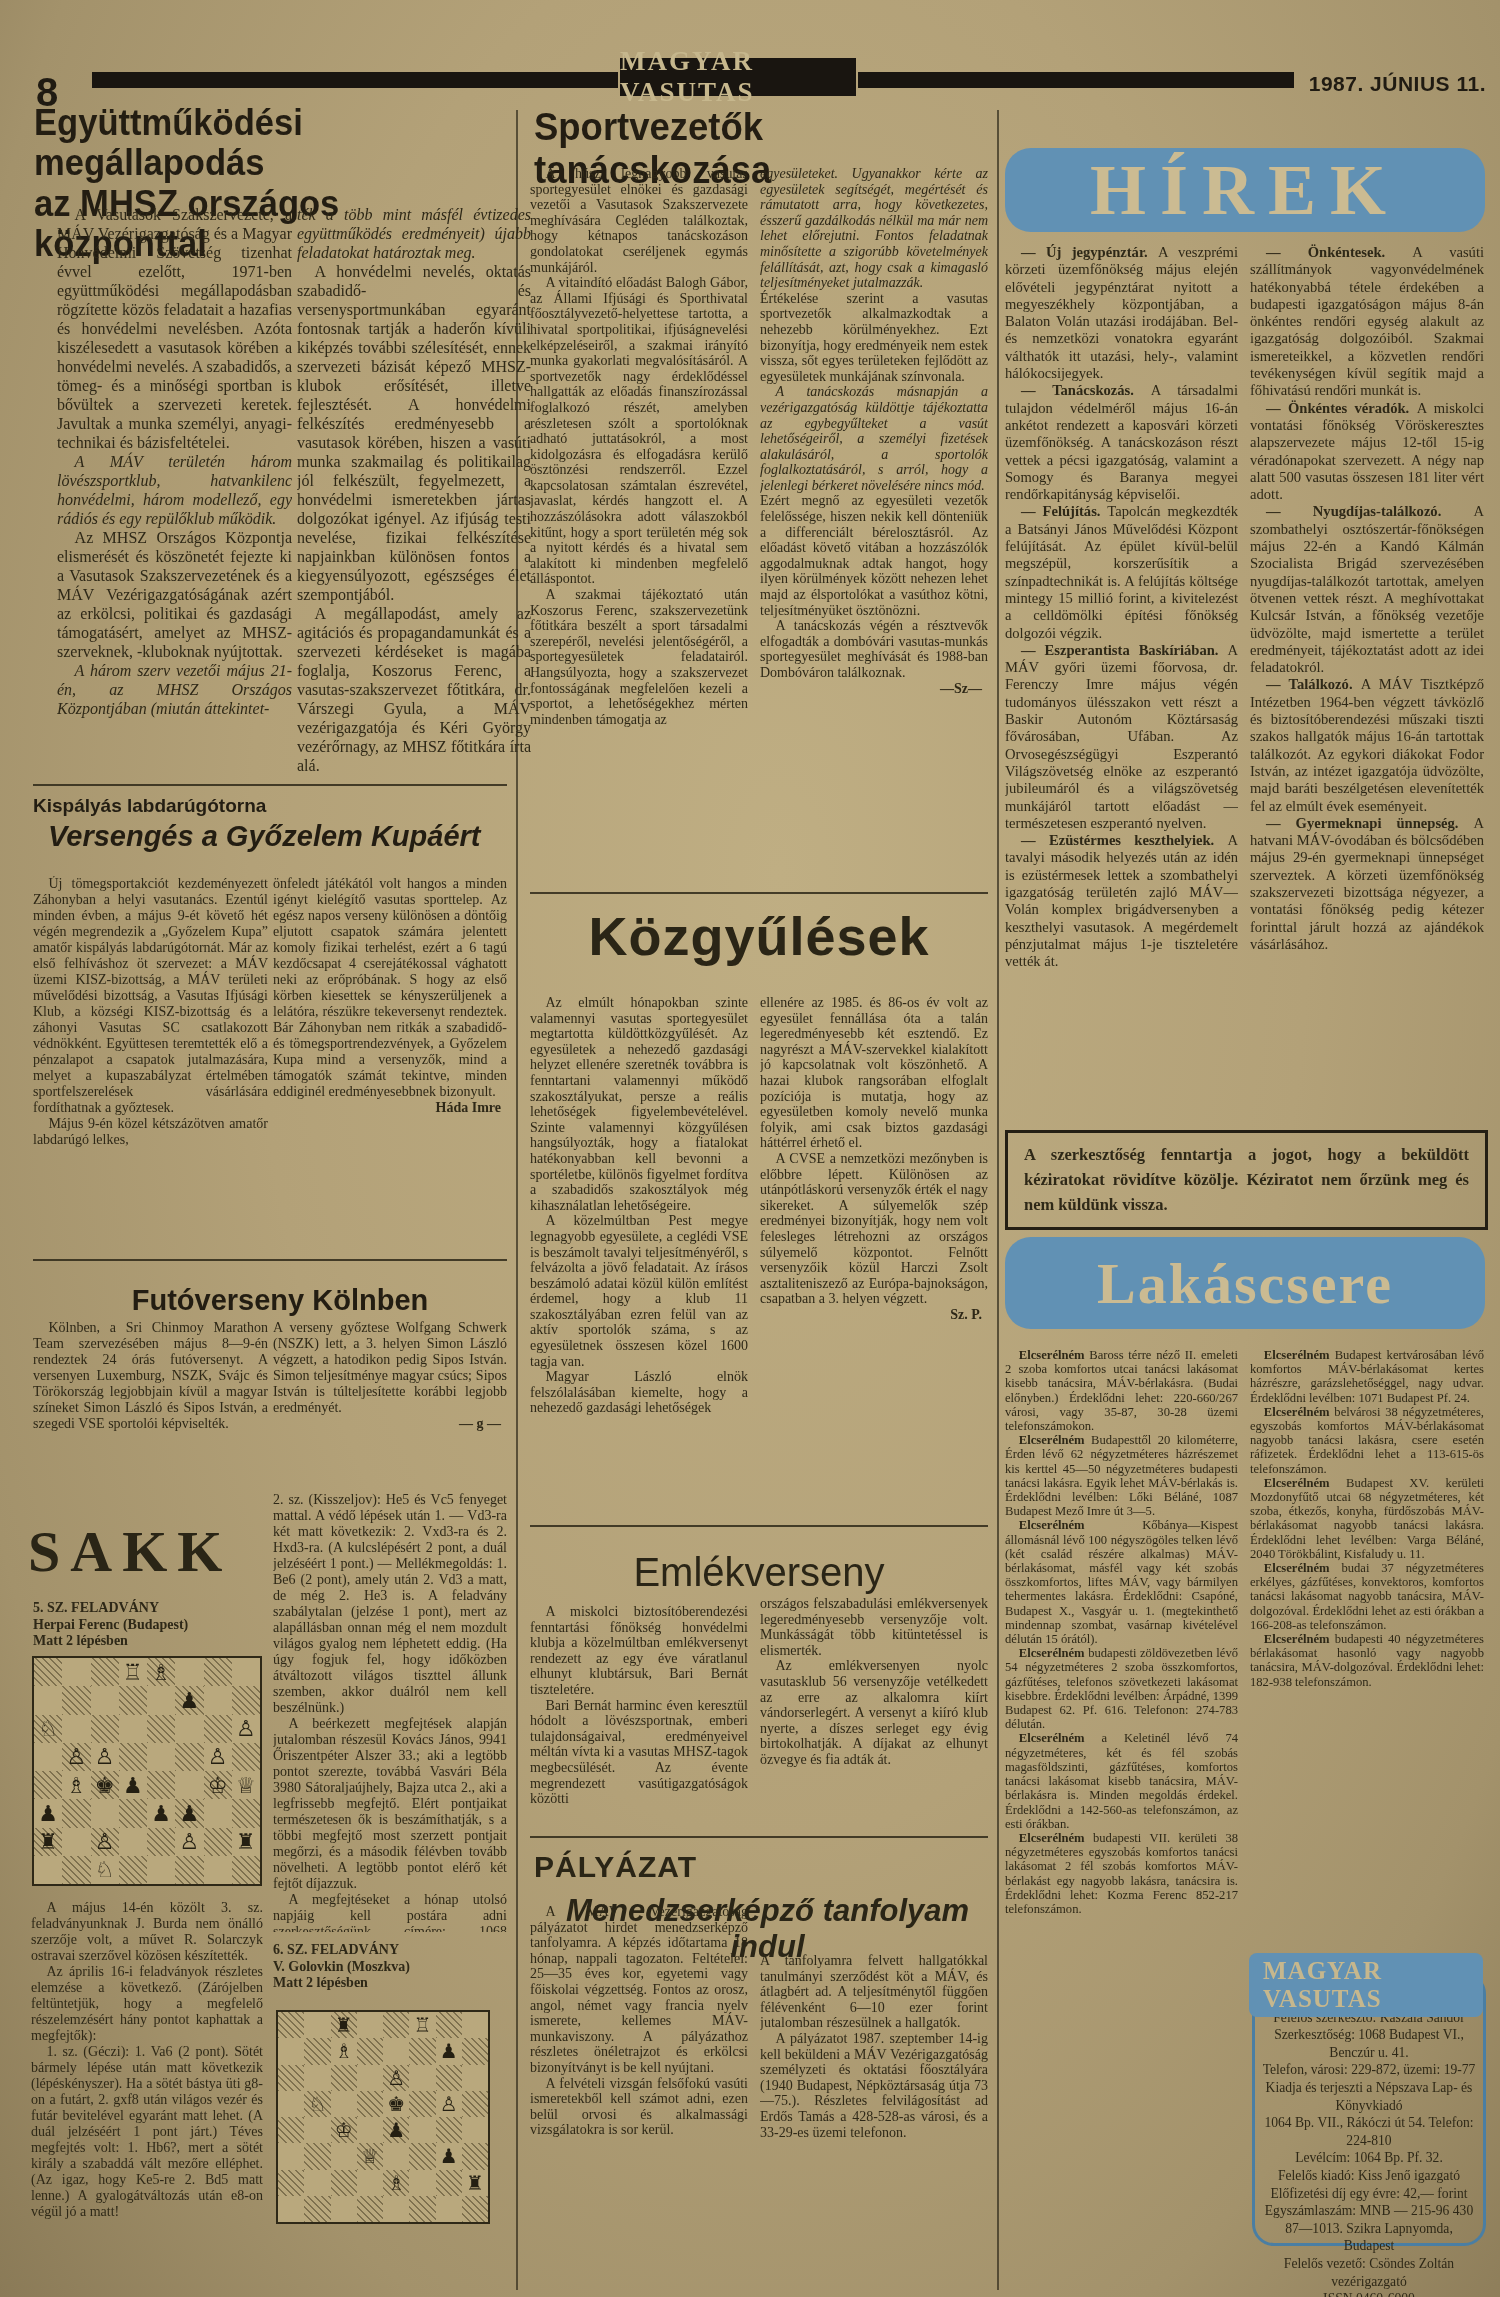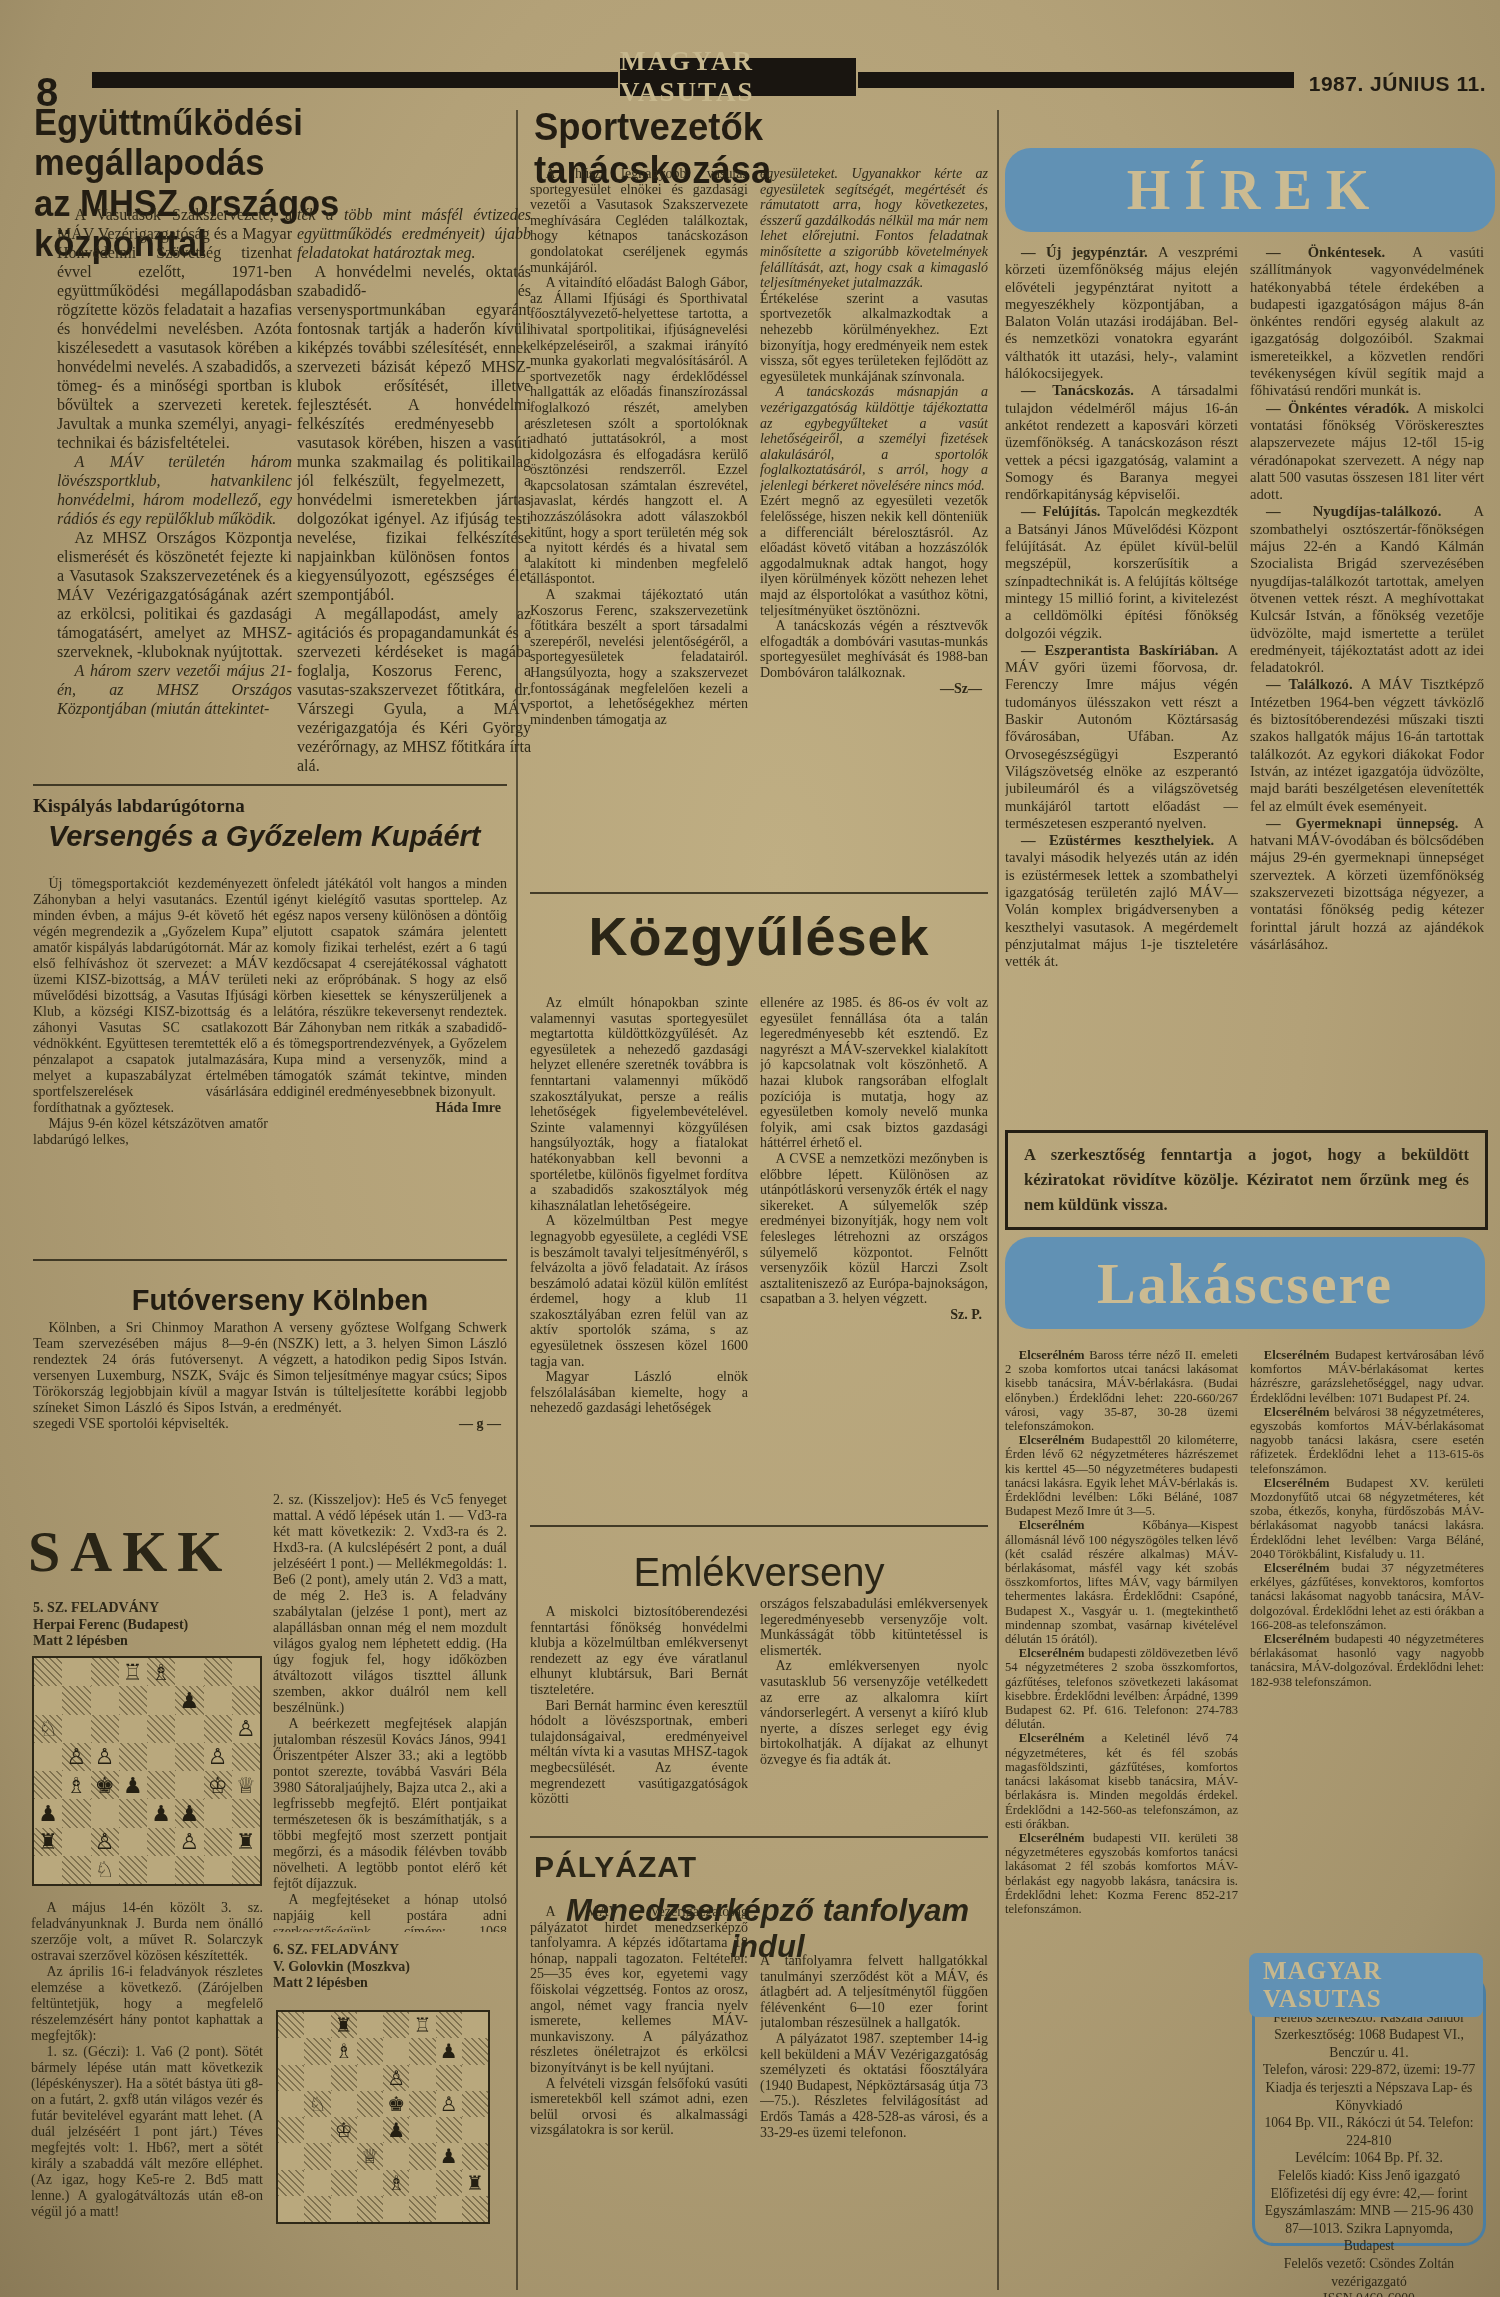--- a/index.html
+++ b/index.html
@@ -28,27 +28,27 @@
   .fz-hirek{font-size:14.6px;line-height:17.3px;}
   .fz-class{font-size:12.6px;line-height:14.2px;}
   .banner{background:#6191b4;border-radius:26px;display:flex;align-items:center;justify-content:center;
     color:#cbbb92;font-weight:bold;}
   .noticebox{border:3px solid #241f14;padding:10px 16px;font-weight:bold;font-size:16.5px;line-height:1.5;
     text-align:justify;}
   .board{display:grid;border:2.5px solid #2e2817;background:#b9a87d;}
   .board .sq{display:flex;align-items:center;justify-content:center;
     font-family:"DejaVu Sans",sans-serif;color:#241f12;}
   .board .sq.dark{background:repeating-linear-gradient(45deg,rgba(78,67,40,.55) 0 1.4px,rgba(0,0,0,0) 1.4px 5px);}
-  .hirek-title{font-size:56px;letter-spacing:14px;padding-left:10px;}
+  .hirek-title{font-size:72px;letter-spacing:14px;}
   .lak-title{font-size:58px;letter-spacing:2px;}
   .imprint{border:3px solid #4a7ea3;border-radius:22px;}
   .imprint-logo{position:absolute;left:-6px;top:-22px;background:#6191b4;color:#c6b78d;border-radius:8px;
     font-weight:bold;font-size:25px;letter-spacing:1px;padding:4px 14px;}
   .imprint-lines{font-size:13.6px;line-height:17.6px;text-align:center;color:#2e2817;}
-  .kicker{font-weight:bold;color:#231d12;font-family:Liberation Serif, serif;}
+  .kicker{font-weight:bold;color:#231d12;}
   .subhead-box{font-weight:bold;font-size:14px;line-height:16.5px;}
 </style>
 </head>
 <body>
 
 <div id="page">
 
   <div class="abs pageno sans" style="left:36px;top:70px;">8</div>
   <div class="abs bar" style="left:92px;top:72px;width:526px;height:16px;"></div>
   <div class="abs masthead ser" style="left:620px;top:58px;width:236px;height:38px;">MAGYAR VASUTAS</div>

